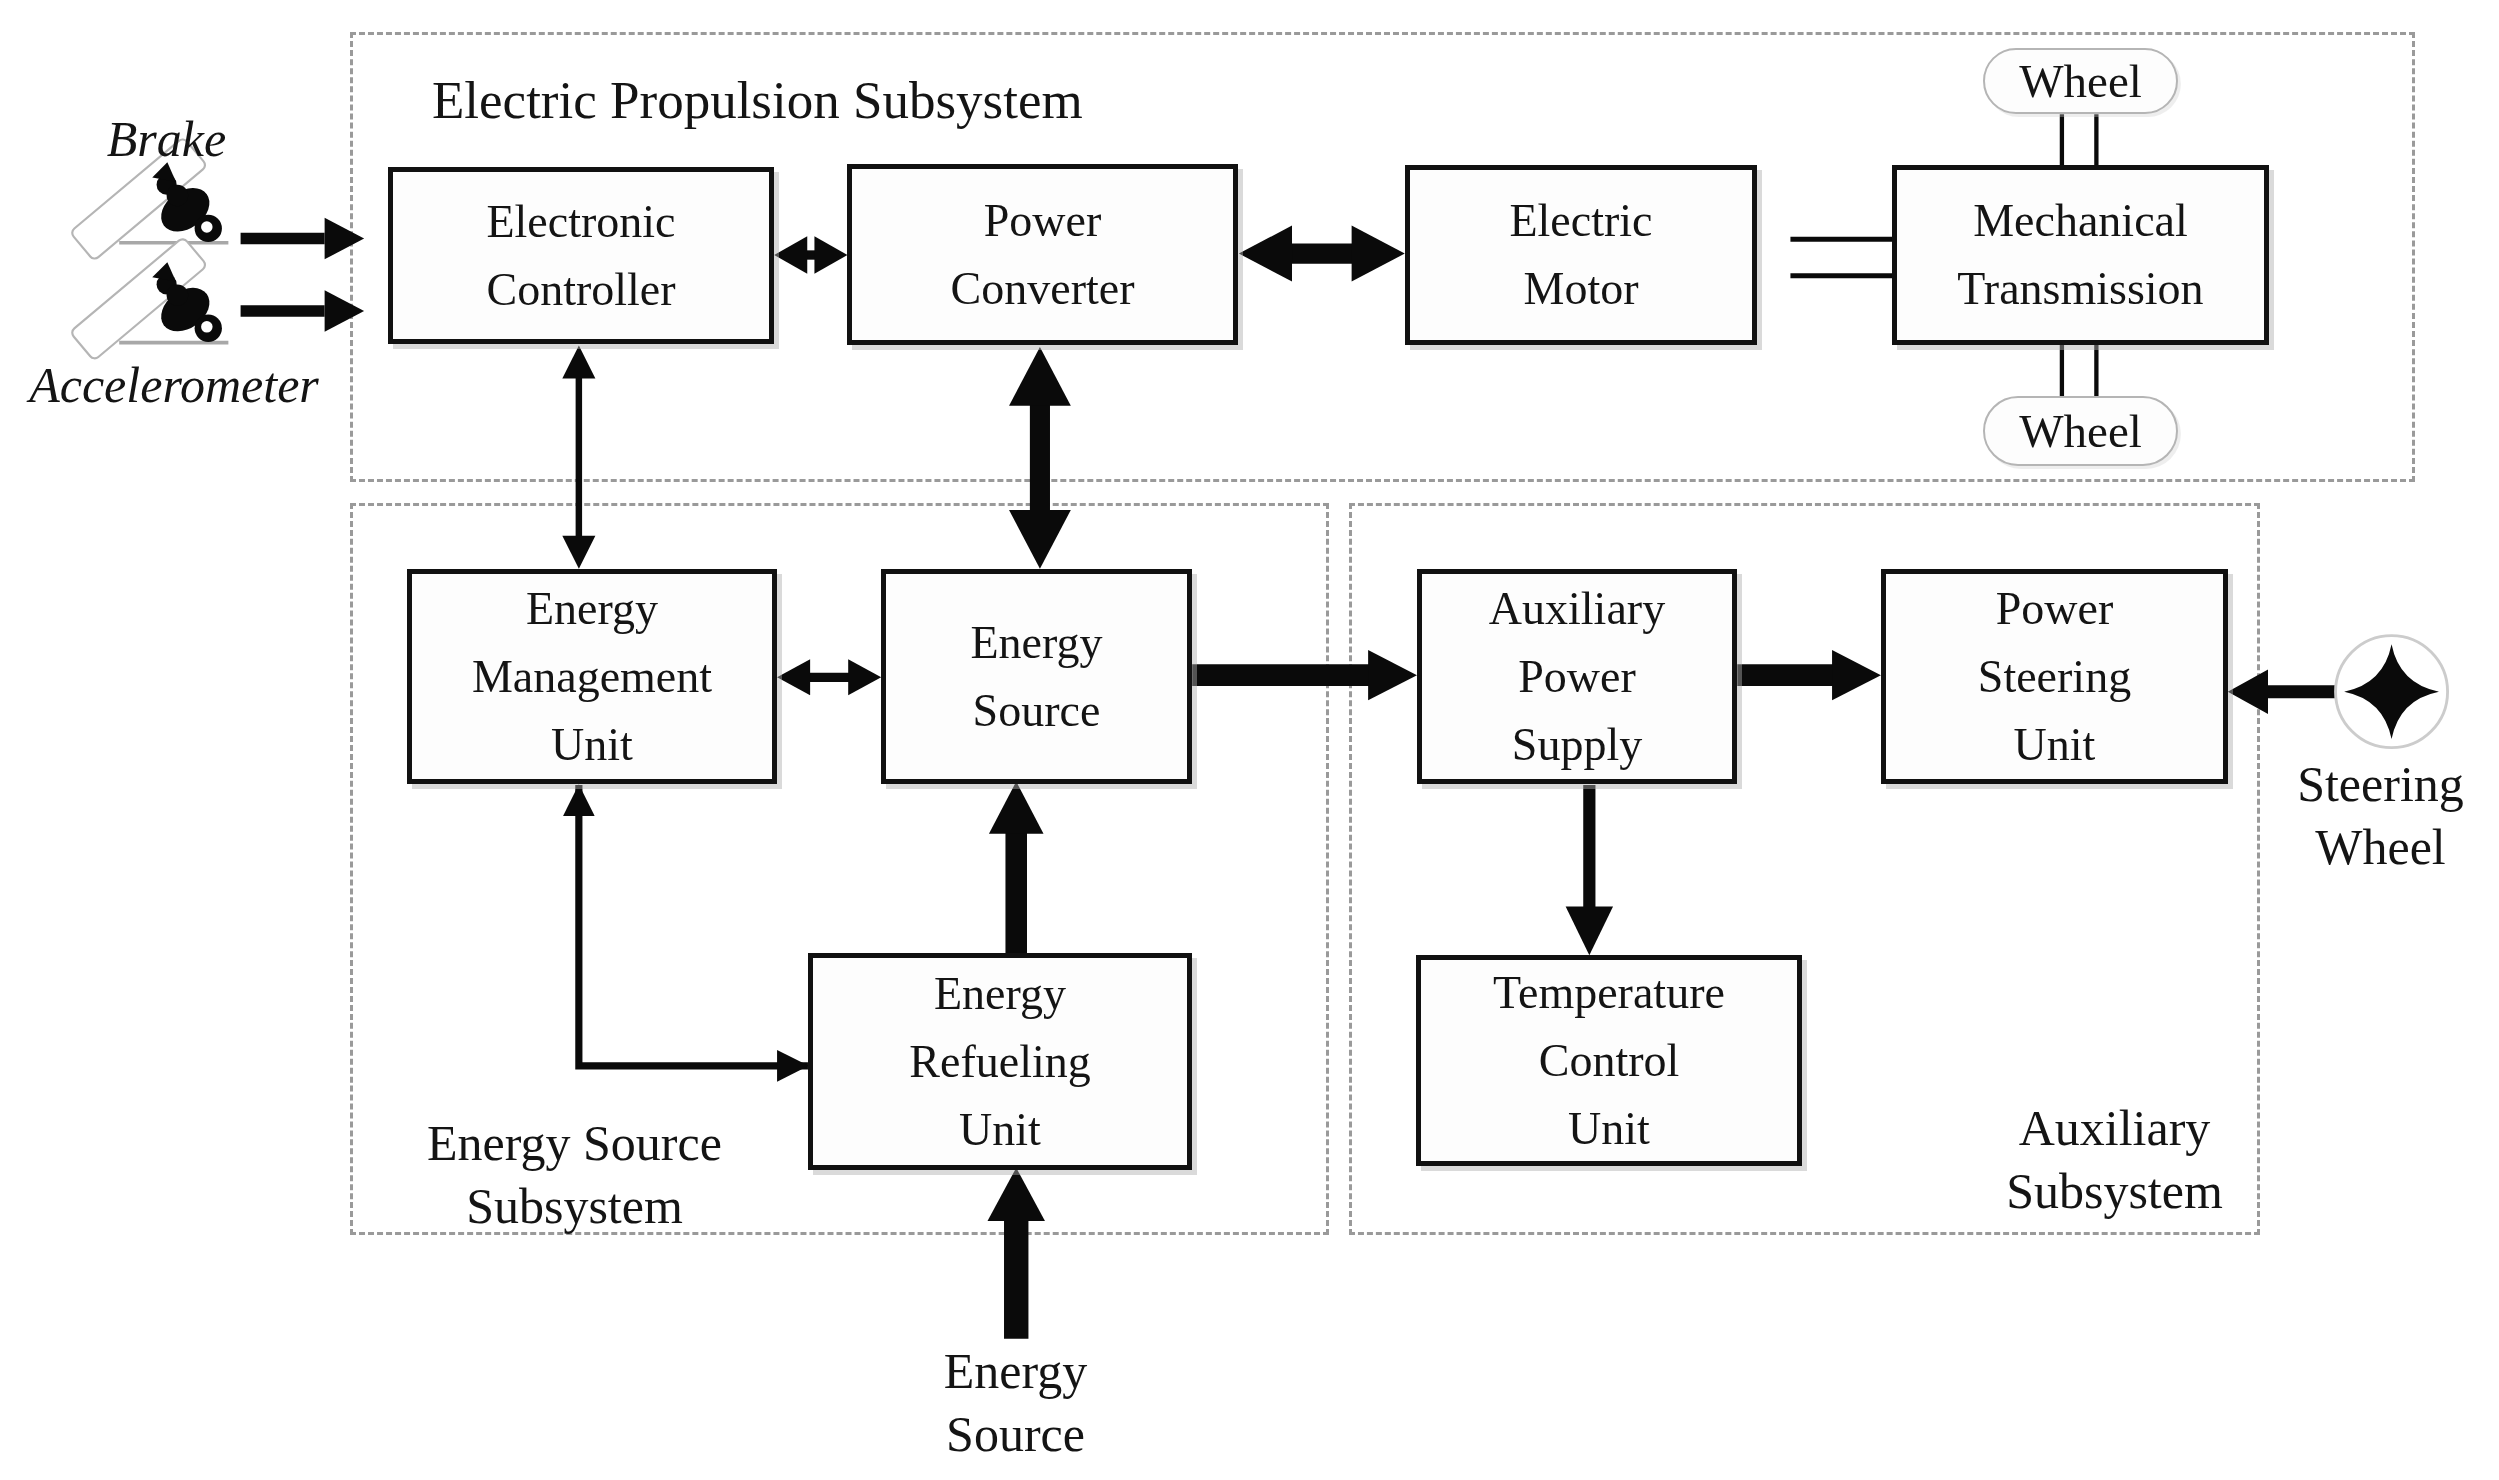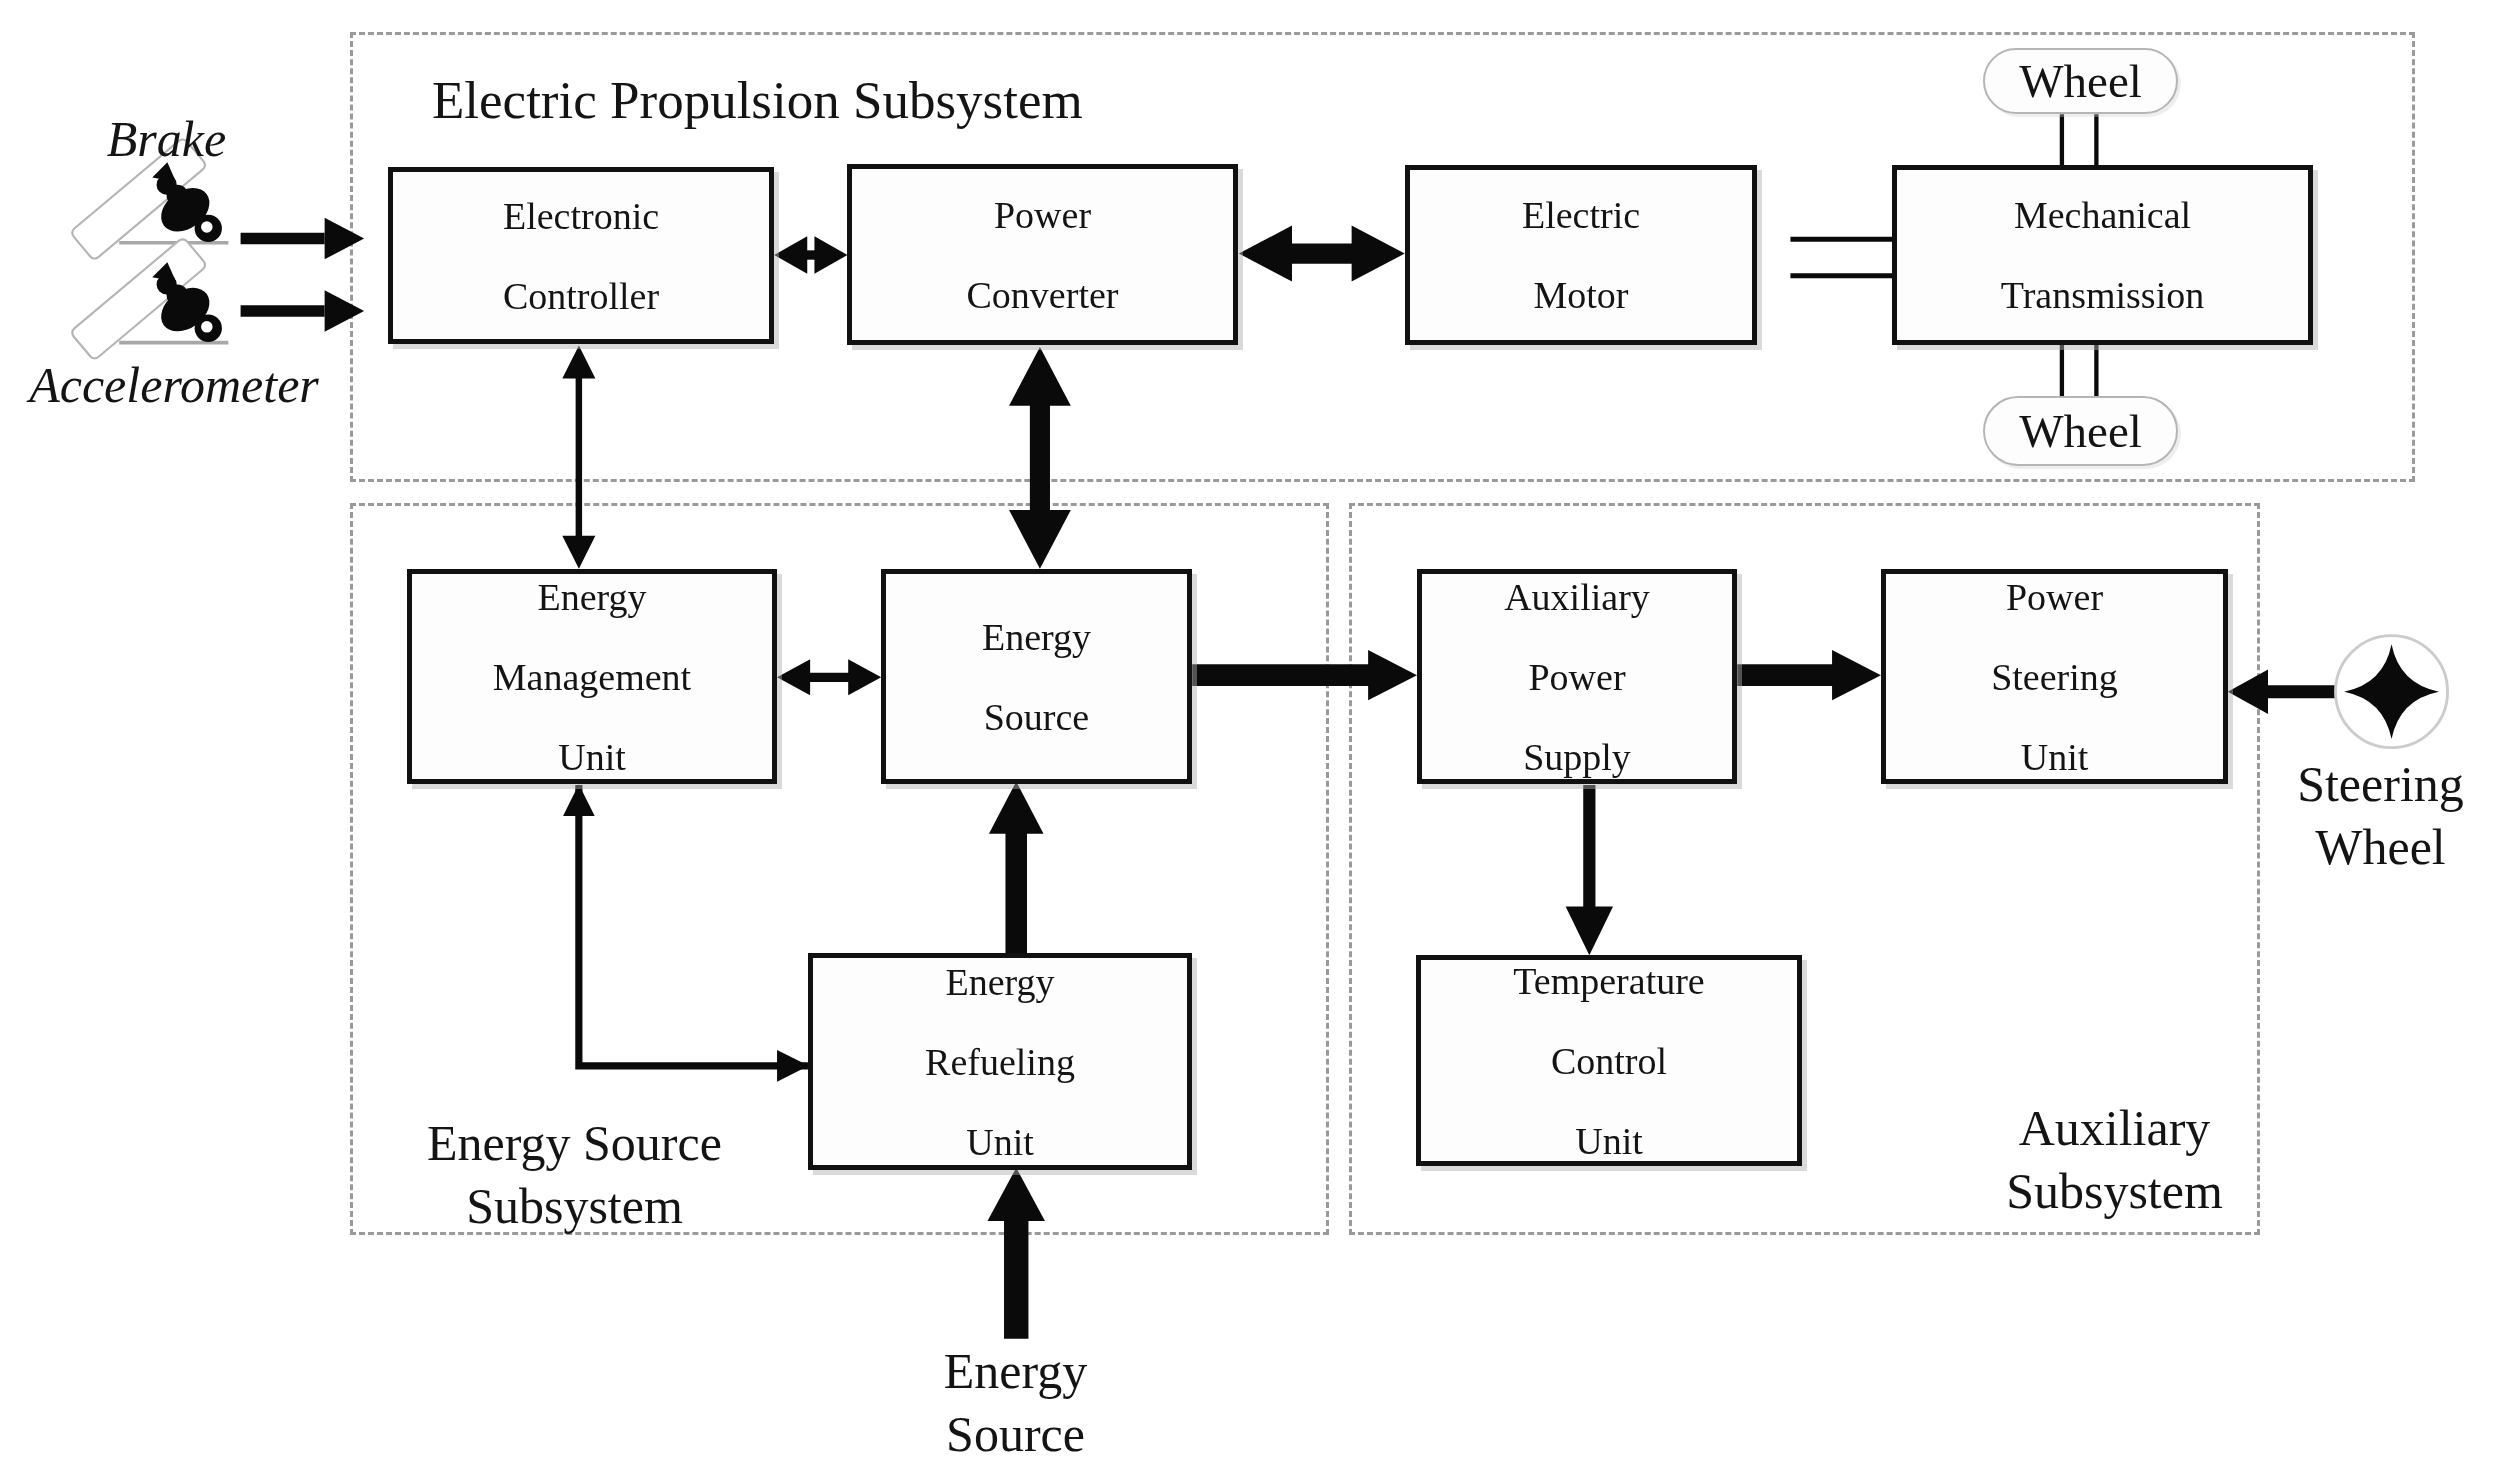--- a/index.html
+++ b/index.html
@@ -7,21 +7,21 @@
     position:relative;width:2500px;height:1481px;background:#ffffff;
     font-family:"Liberation Serif","DejaVu Serif",serif;color:#141414;overflow:hidden;
   }
   .container{position:absolute;border:3.6px dashed #9a9a9a;box-sizing:border-box;z-index:1;background:transparent;}
   .overlay{position:absolute;left:0;top:0;z-index:5;}
   .box{
     position:absolute;box-sizing:border-box;border:5px solid #111111;background:#fdfdfd;
     display:flex;align-items:center;justify-content:center;text-align:center;
     box-shadow:5px 5px 0 rgba(172,172,172,0.45);z-index:10;
   }
-  .box .lbl{white-space:pre-line;font-size:38px;line-height:80px;}
+  .box .lbl{white-space:pre-line;font-size:46px;line-height:68px;}
   .wheel{border:2.9px solid #b5b5b5;border-radius:37px;box-shadow:2.9px 2.9px 0 rgba(205,205,205,0.35);}
   .wheel .lbl{font-size:47px;line-height:50px;}
   .t{position:absolute;white-space:pre-line;text-align:center;font-size:50px;line-height:63px;z-index:10;}
   .nowrap{white-space:nowrap;font-style:italic;}
   .title{position:absolute;font-size:53px;white-space:nowrap;z-index:10;font-family:Liberation Serif, serif;}
   .ink{fill:#0a0a0a;}
 </style>
 </head>
 <body>
 
@@ -166,21 +166,21 @@
 Controller</span>
   </div>
   <div class="box" style="left:847px;top:164px;width:391px;height:181px">
     <span class="lbl">Power
 Converter</span>
   </div>
   <div class="box" style="left:1405px;top:165px;width:352px;height:180px">
     <span class="lbl">Electric
 Motor</span>
   </div>
-  <div class="box" style="left:1892px;top:165px;width:421px;height:180px">
+  <div class="box" style="left:1892px;top:165px;width:377px;height:180px">
     <span class="lbl">Mechanical
 Transmission</span>
   </div>
   <div class="box wheel" style="left:1983px;top:48px;width:195px;height:66px">
     <span class="lbl">Wheel</span>
   </div>
   <div class="box wheel" style="left:1983px;top:396px;width:195px;height:70px">
     <span class="lbl">Wheel</span>
   </div>
   <div class="box" style="left:407px;top:569px;width:370px;height:215px">

